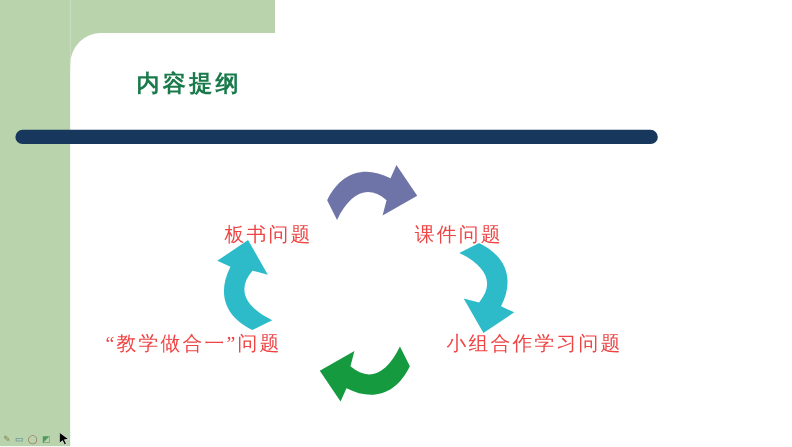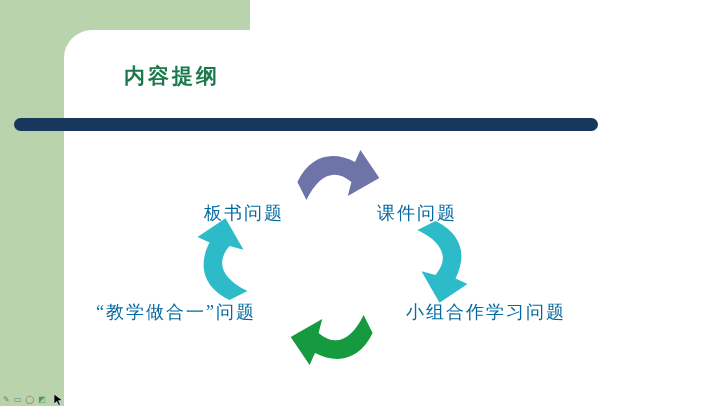--- a/index.html
+++ b/index.html
@@ -50,21 +50,21 @@
     width: 584px; height: 13px;
     background: #17375D;
     border-radius: 7px;
   }
 
   
   .node {
     position: absolute;
     font-family: "Liberation Serif", serif;
     font-size: 18px;
-    color: #0369a1;
+    color: #ef4444;
     letter-spacing: 2px;
     white-space: nowrap;
   }
   .node-tl { left: 204px; top: 201px; }
   .node-tr { left: 377px; top: 201px; }
   .node-br { left: 366px; top: 300px; margin-left: 40px; }
   .node-bl { left: 96px; top: 300px; }
 
   
   .arrow {

